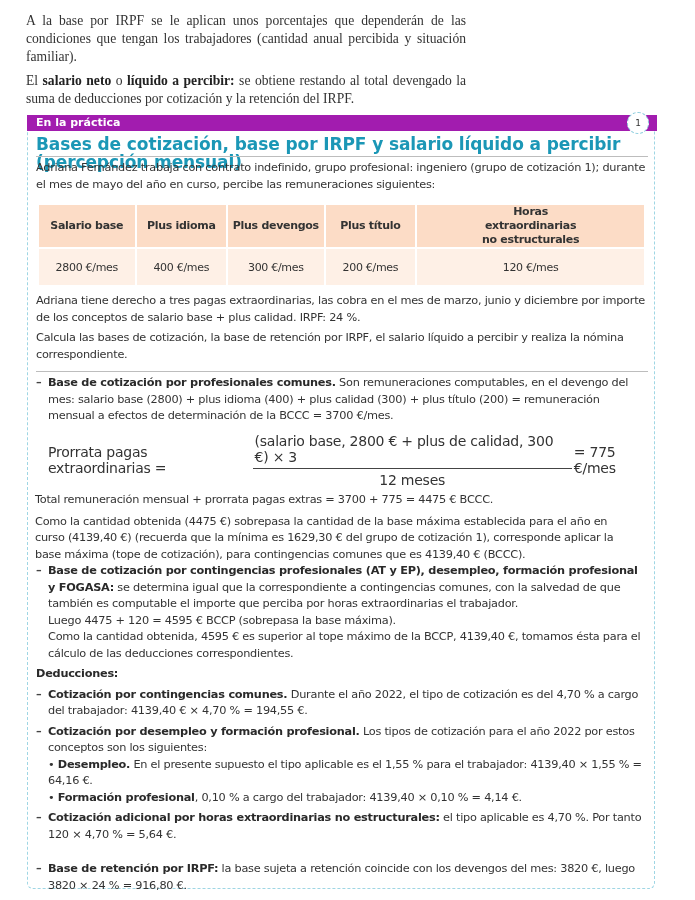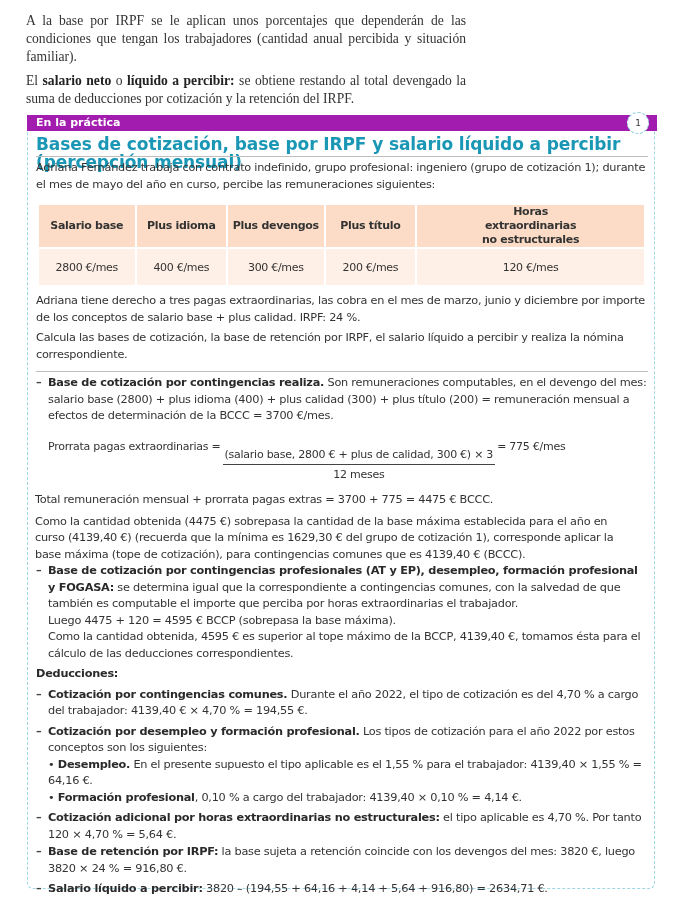--- a/index.html
+++ b/index.html
@@ -23,21 +23,21 @@
 
   table.rem { position: absolute; left: 9px; top: 88px; width: 609px; border-collapse: separate; border-spacing: 2px; font-size: 11px; letter-spacing: -0.3px; }
   table.rem th { background: #fcdcc6; height: 38px; font-weight: bold; color: #333; text-align: center; line-height: 14px; }
   table.rem td { background: #fef0e6; height: 34px; text-align: center; color: #333; }
 
   .sol-rule { position: absolute; left: 8px; top: 256px; width: 612px; height: 1px; background: #bdbdbd; }
 
   .dash-item { position: relative; padding-left: 12px; margin: 0 0 4px 0; }
   .dash-item::before { content: "–"; position: absolute; left: 0; top: 0; font-weight: bold; color: #444; }
 
-  .frac-row { position: absolute; left: 20px; top: 325px; height: 40px; display: flex; align-items: flex-start; font-size: 11px; letter-spacing: -0.25px; color: #333; }
+  .frac-row { position: absolute; left: 20px; top: 325px; height: 40px; display: flex; align-items: center; font-size: 14px; letter-spacing: -0.25px; color: #333; }
   .frac { display: inline-flex; flex-direction: column; align-items: center; margin: 8px 2px; }
   .frac .num { padding: 0 2px 3px 2px; border-bottom: 1px solid #444; }
   .frac .den { padding-top: 3px; }
 </style>
 </head>
 <body>
 
 <div class="intro">
   <p>A la base por IRPF se le aplican unos porcentajes que dependerán de las condiciones que tengan los trabajadores (cantidad anual percibida y situación familiar).</p>
   <p><span>El </span><b>salario neto</b><span> o </span><b>líquido a percibir:</b><span> se obtiene restando al total devengado la suma de deducciones por cotización y la retención del IRPF.</span></p>
@@ -75,21 +75,21 @@
     </table>
 
   <div class="txt" style="top:178px;">
     <p>Adriana tiene derecho a tres pagas extraordinarias, las cobra en el mes de marzo, junio y diciembre por importe de los conceptos de salario base + plus calidad. IRPF: 24 %.</p>
     <p>Calcula las bases de cotización, la base de retención por IRPF, el salario líquido a percibir y realiza la nómina correspondiente.</p>
   </div>
 
   <div class="sol-rule"></div>
 
   <div class="txt" style="top:260px;">
-    <p class="dash-item"><b>Base de cotización por contingencias realiza.</b><span> Son remuneraciones computables, en el devengo del mes: salario base (2800) + plus idioma (400) + plus calidad (300) + plus título (200) = remuneración mensual a efectos de determinación de la BCCC = 3700 €/mes.</span></p>
+    <p class="dash-item"><b>Base de cotización por profesionales comunes.</b><span> Son remuneraciones computables, en el devengo del mes: salario base (2800) + plus idioma (400) + plus calidad (300) + plus título (200) = remuneración mensual a efectos de determinación de la BCCC = 3700 €/mes.</span></p>
   </div>
 
   <div class="frac-row">
     <span>Prorrata pagas extraordinarias =</span>
     <span class="frac">
       <span class="num">(salario base, 2800 € + plus de calidad, 300 €) × 3</span>
       <span class="den">12 meses</span>
     </span>
     <span>= 775 €/mes</span>
   </div>
@@ -108,17 +108,17 @@
   </div>
 
   <div class="txt" style="top:551px;">
     <p><b>Deducciones:</b></p>
     <p class="dash-item"><b>Cotización por contingencias comunes.</b><span> Durante el año 2022, el tipo de cotización es del 4,70 % a cargo del trabajador: 4139,40 € × 4,70 % = 194,55 €.</span></p>
     <div class="dash-item">
       <b>Cotización por desempleo y formación profesional.</b><span> Los tipos de cotización para el año 2022 por estos conceptos son los siguientes:</span>
       <div>• <b>Desempleo.</b><span> En el presente supuesto el tipo aplicable es el 1,55 % para el trabajador: 4139,40 × 1,55 % = 64,16 €.</span></div>
       <div>• <b>Formación profesional</b><span>, 0,10 % a cargo del trabajador: 4139,40 × 0,10 % = 4,14 €.</span></div>
     </div>
-    <p class="dash-item" style="margin-bottom:1px;"><b>Cotización adicional por horas extraordinarias no estructurales:</b><span> el tipo aplicable es 4,70 %. Por tanto 120 × 4,70 % = 5,64 €.</span></p>
+    <p class="dash-item" style="margin-bottom:18px;"><b>Cotización adicional por horas extraordinarias no estructurales:</b><span> el tipo aplicable es 4,70 %. Por tanto 120 × 4,70 % = 5,64 €.</span></p>
     <p class="dash-item"><b>Base de retención por IRPF:</b><span> la base sujeta a retención coincide con los devengos del mes: 3820 €, luego 3820 × 24 % = 916,80 €.</span></p>
     <p class="dash-item"><b>Salario líquido a percibir:</b><span> 3820 – (194,55 + 64,16 + 4,14 + 5,64 + 916,80) = 2634,71 €.</span></p>
   </div>
 </div>
 
 </body></html>

